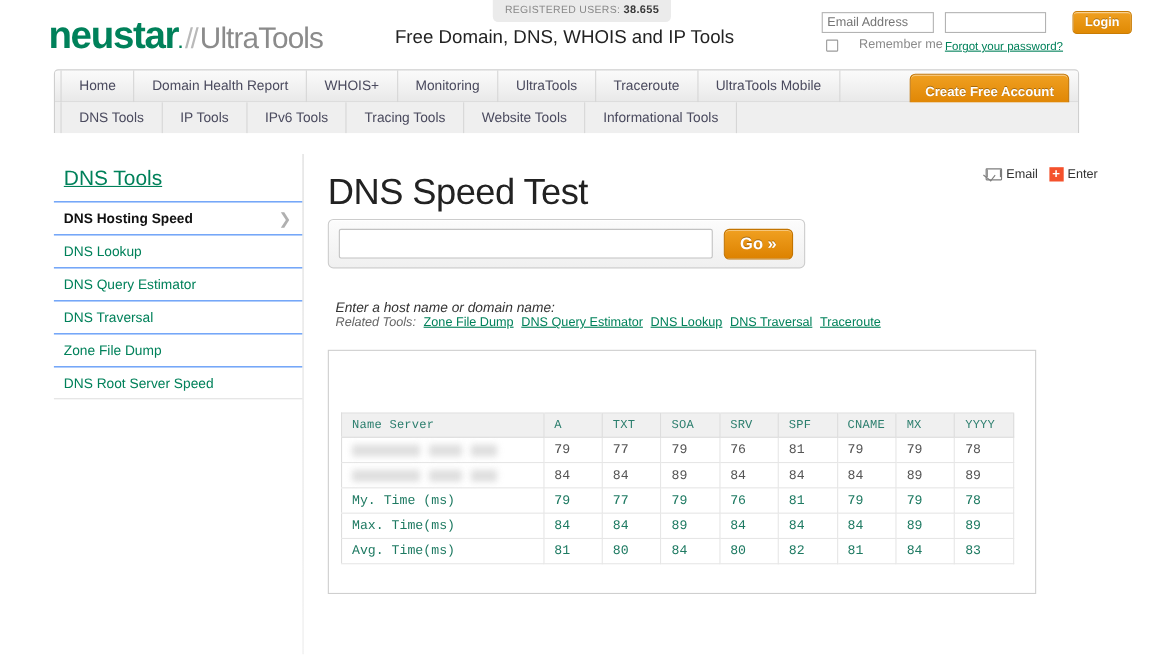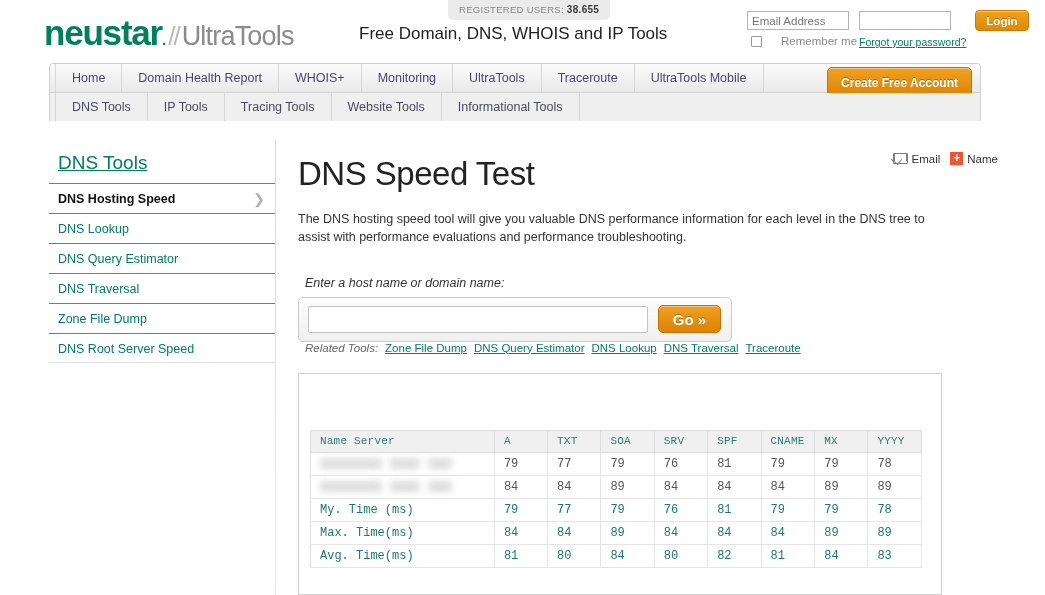--- a/index.html
+++ b/index.html
@@ -319,20 +319,21 @@
       <div class="nav-item">WHOIS+</div>
       <div class="nav-item">Monitoring</div>
       <div class="nav-item">UltraTools</div>
       <div class="nav-item">Traceroute</div>
       <div class="nav-item">UltraTools Mobile</div>
       <div id="create-account-button">Create Free Account</div>
   </div>
   <div id="nav-secondary">
       <div class="nav-item">DNS Tools</div>
       <div class="nav-item">IP Tools</div>
+      <div class="nav-item">IPv6 Tools</div>
       <div class="nav-item">Tracing Tools</div>
       <div class="nav-item">Website Tools</div>
       <div class="nav-item">Informational Tools</div>
     </div>
 </div>
 
 <div id="sidebar">
   <div id="sidebar-title">DNS Tools</div>
   <div id="sidebar-items">
       <div class="sidebar-item active"><span>DNS Hosting Speed</span><span class="sidebar-chevron">❯</span></div>
@@ -344,33 +345,32 @@
     </div>
 </div>
 <div id="sidebar-divider"></div>
 
 <div id="main">
 
   <div id="share-row">
     <span id="email-icon"></span>
     <span>Email</span>
     <span id="share-icon">+</span>
-    <span>Name</span>
+    <span>Enter</span>
   </div>
 
   <h1 id="page-title">DNS Speed Test</h1>
 
-  <div id="page-description">The DNS hosting speed tool will give you valuable DNS performance information for each level in the DNS tree to assist with performance evaluations and performance troubleshooting.</div>
-
-  <div id="form-label">Enter a host name or domain name:</div>
 
   <div id="search-panel">
     <input id="search-input" type="text" placeholder="" style="">
     <div id="go-button">Go »</div>
   </div>
+
+  <div id="form-label">Enter a host name or domain name:</div>
 
   <div id="related-tools">
     <span id="related-tools-label">Related Tools:</span>
   <a>Zone File Dump</a>
       <a>DNS Query Estimator</a>
       <a>DNS Lookup</a>
       <a>DNS Traversal</a>
       <a>Traceroute</a>
     </div>
 

